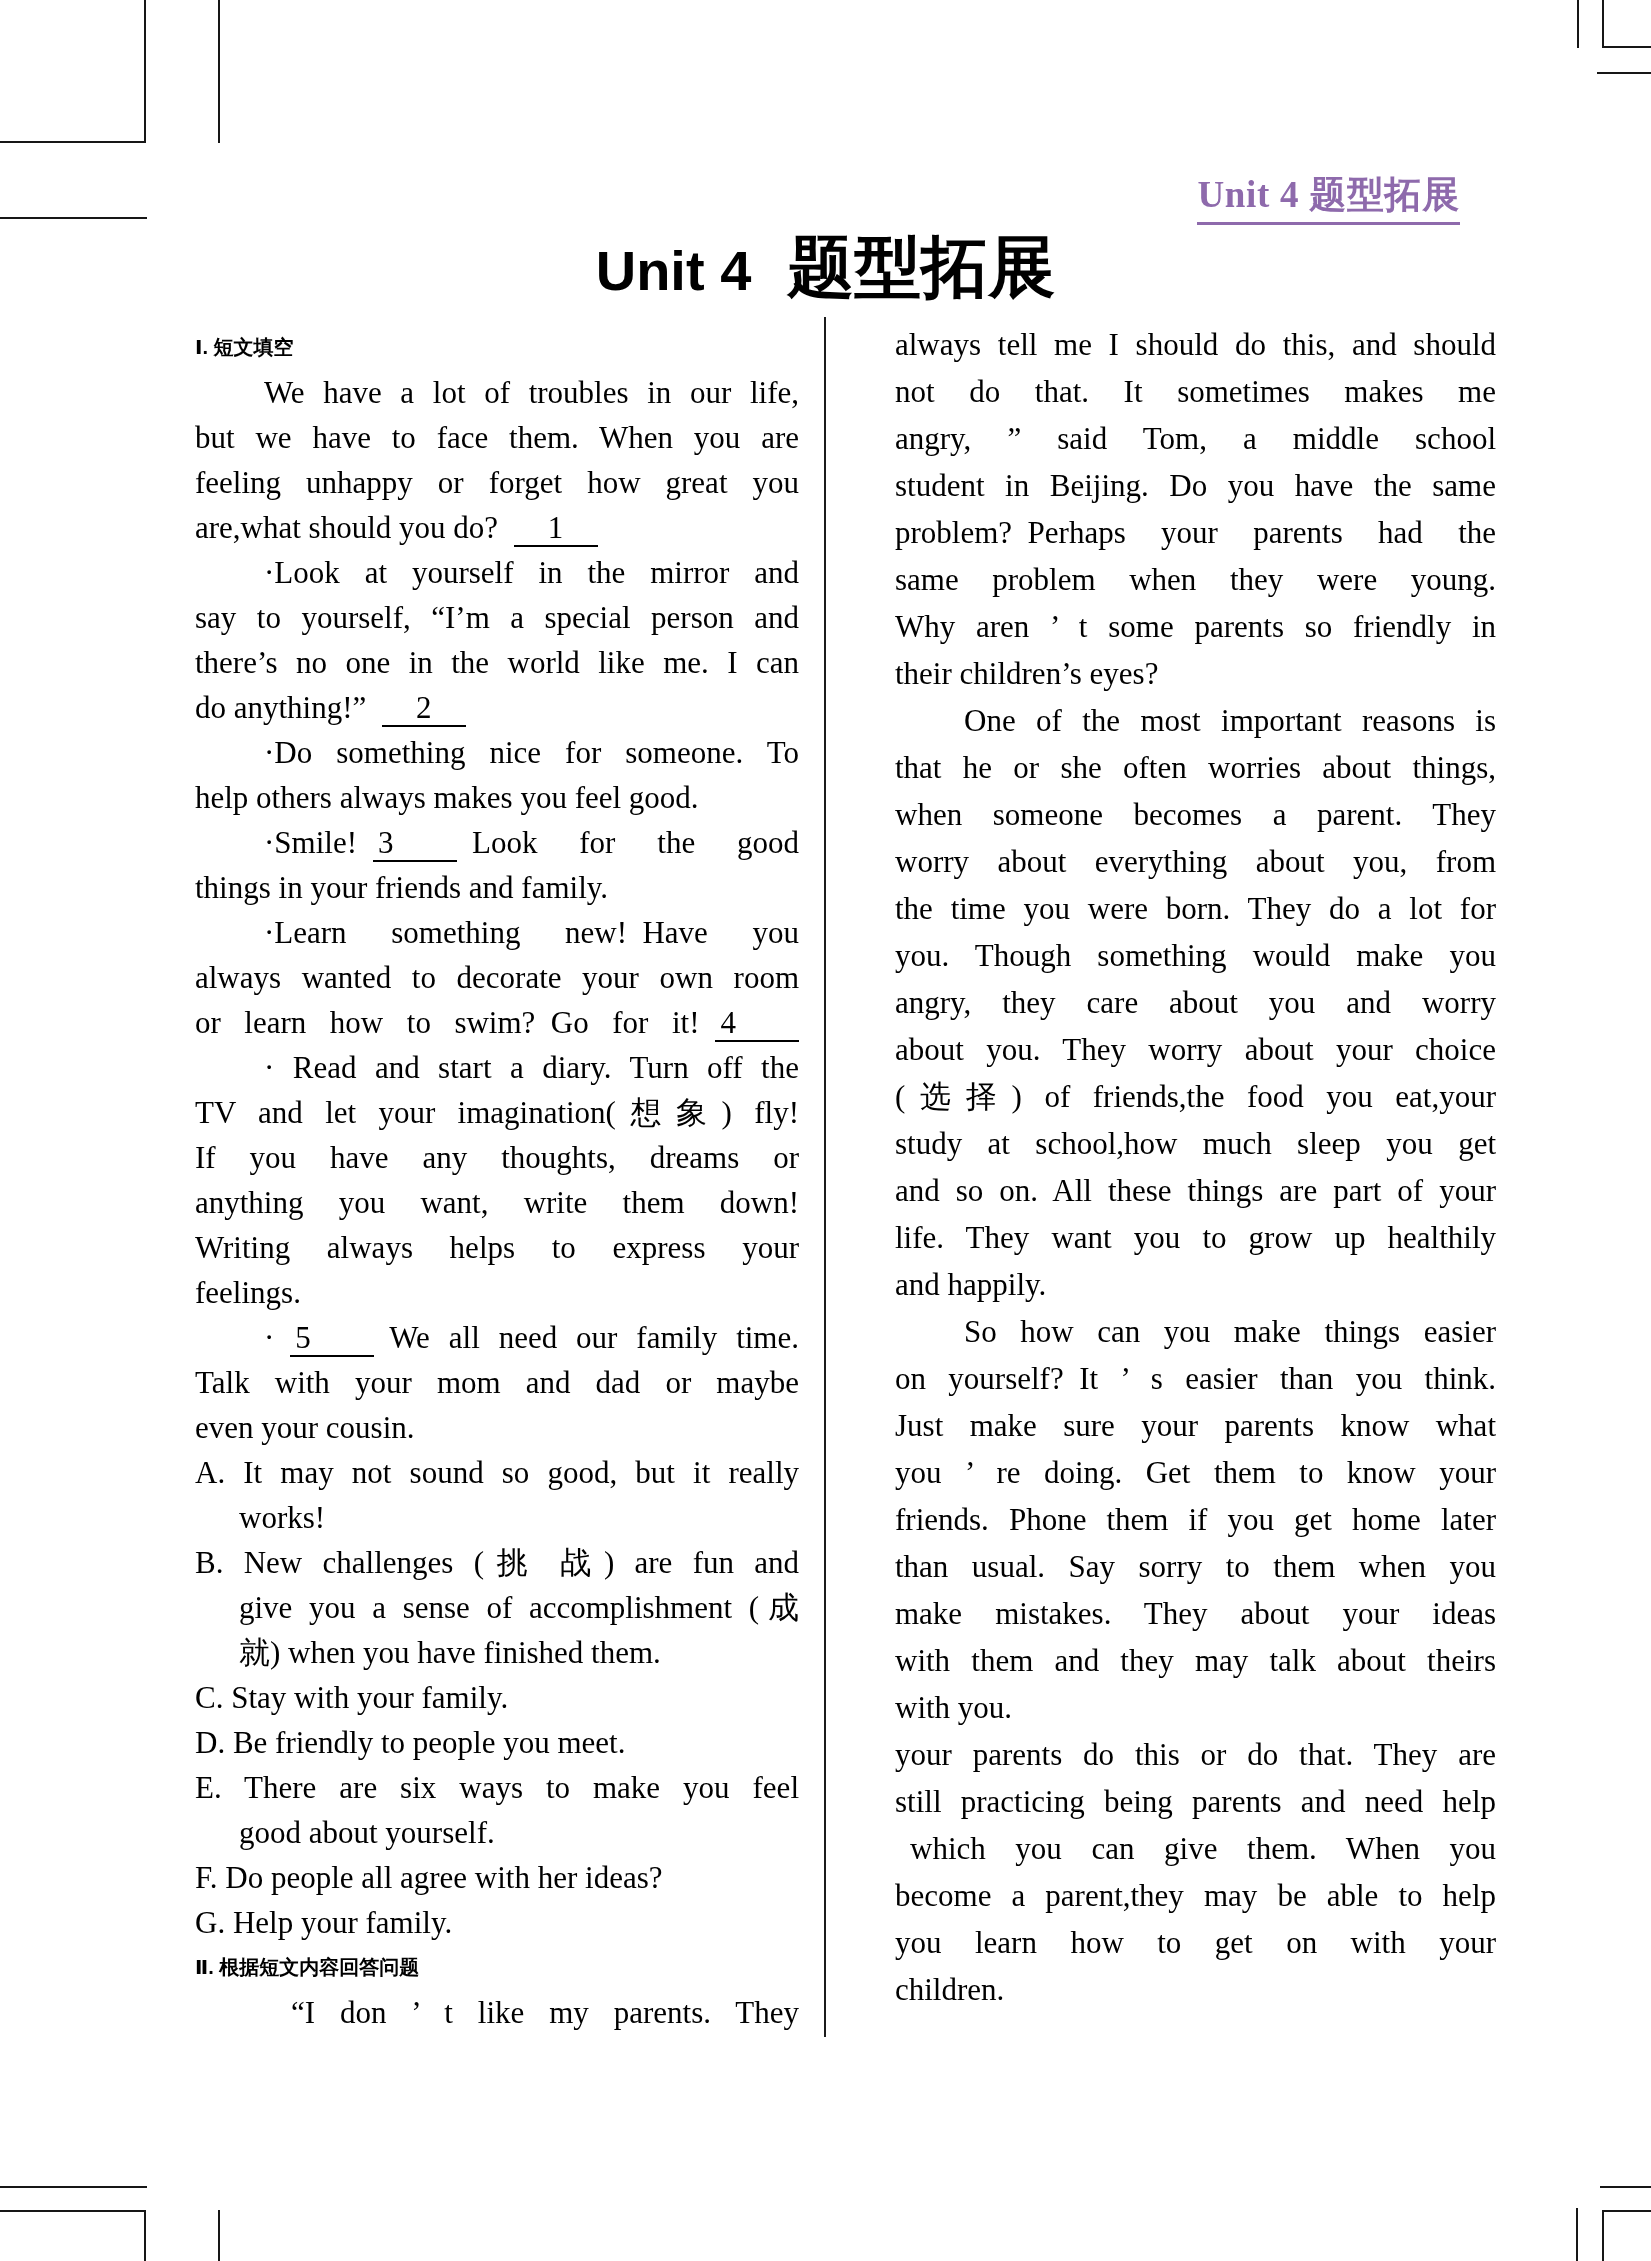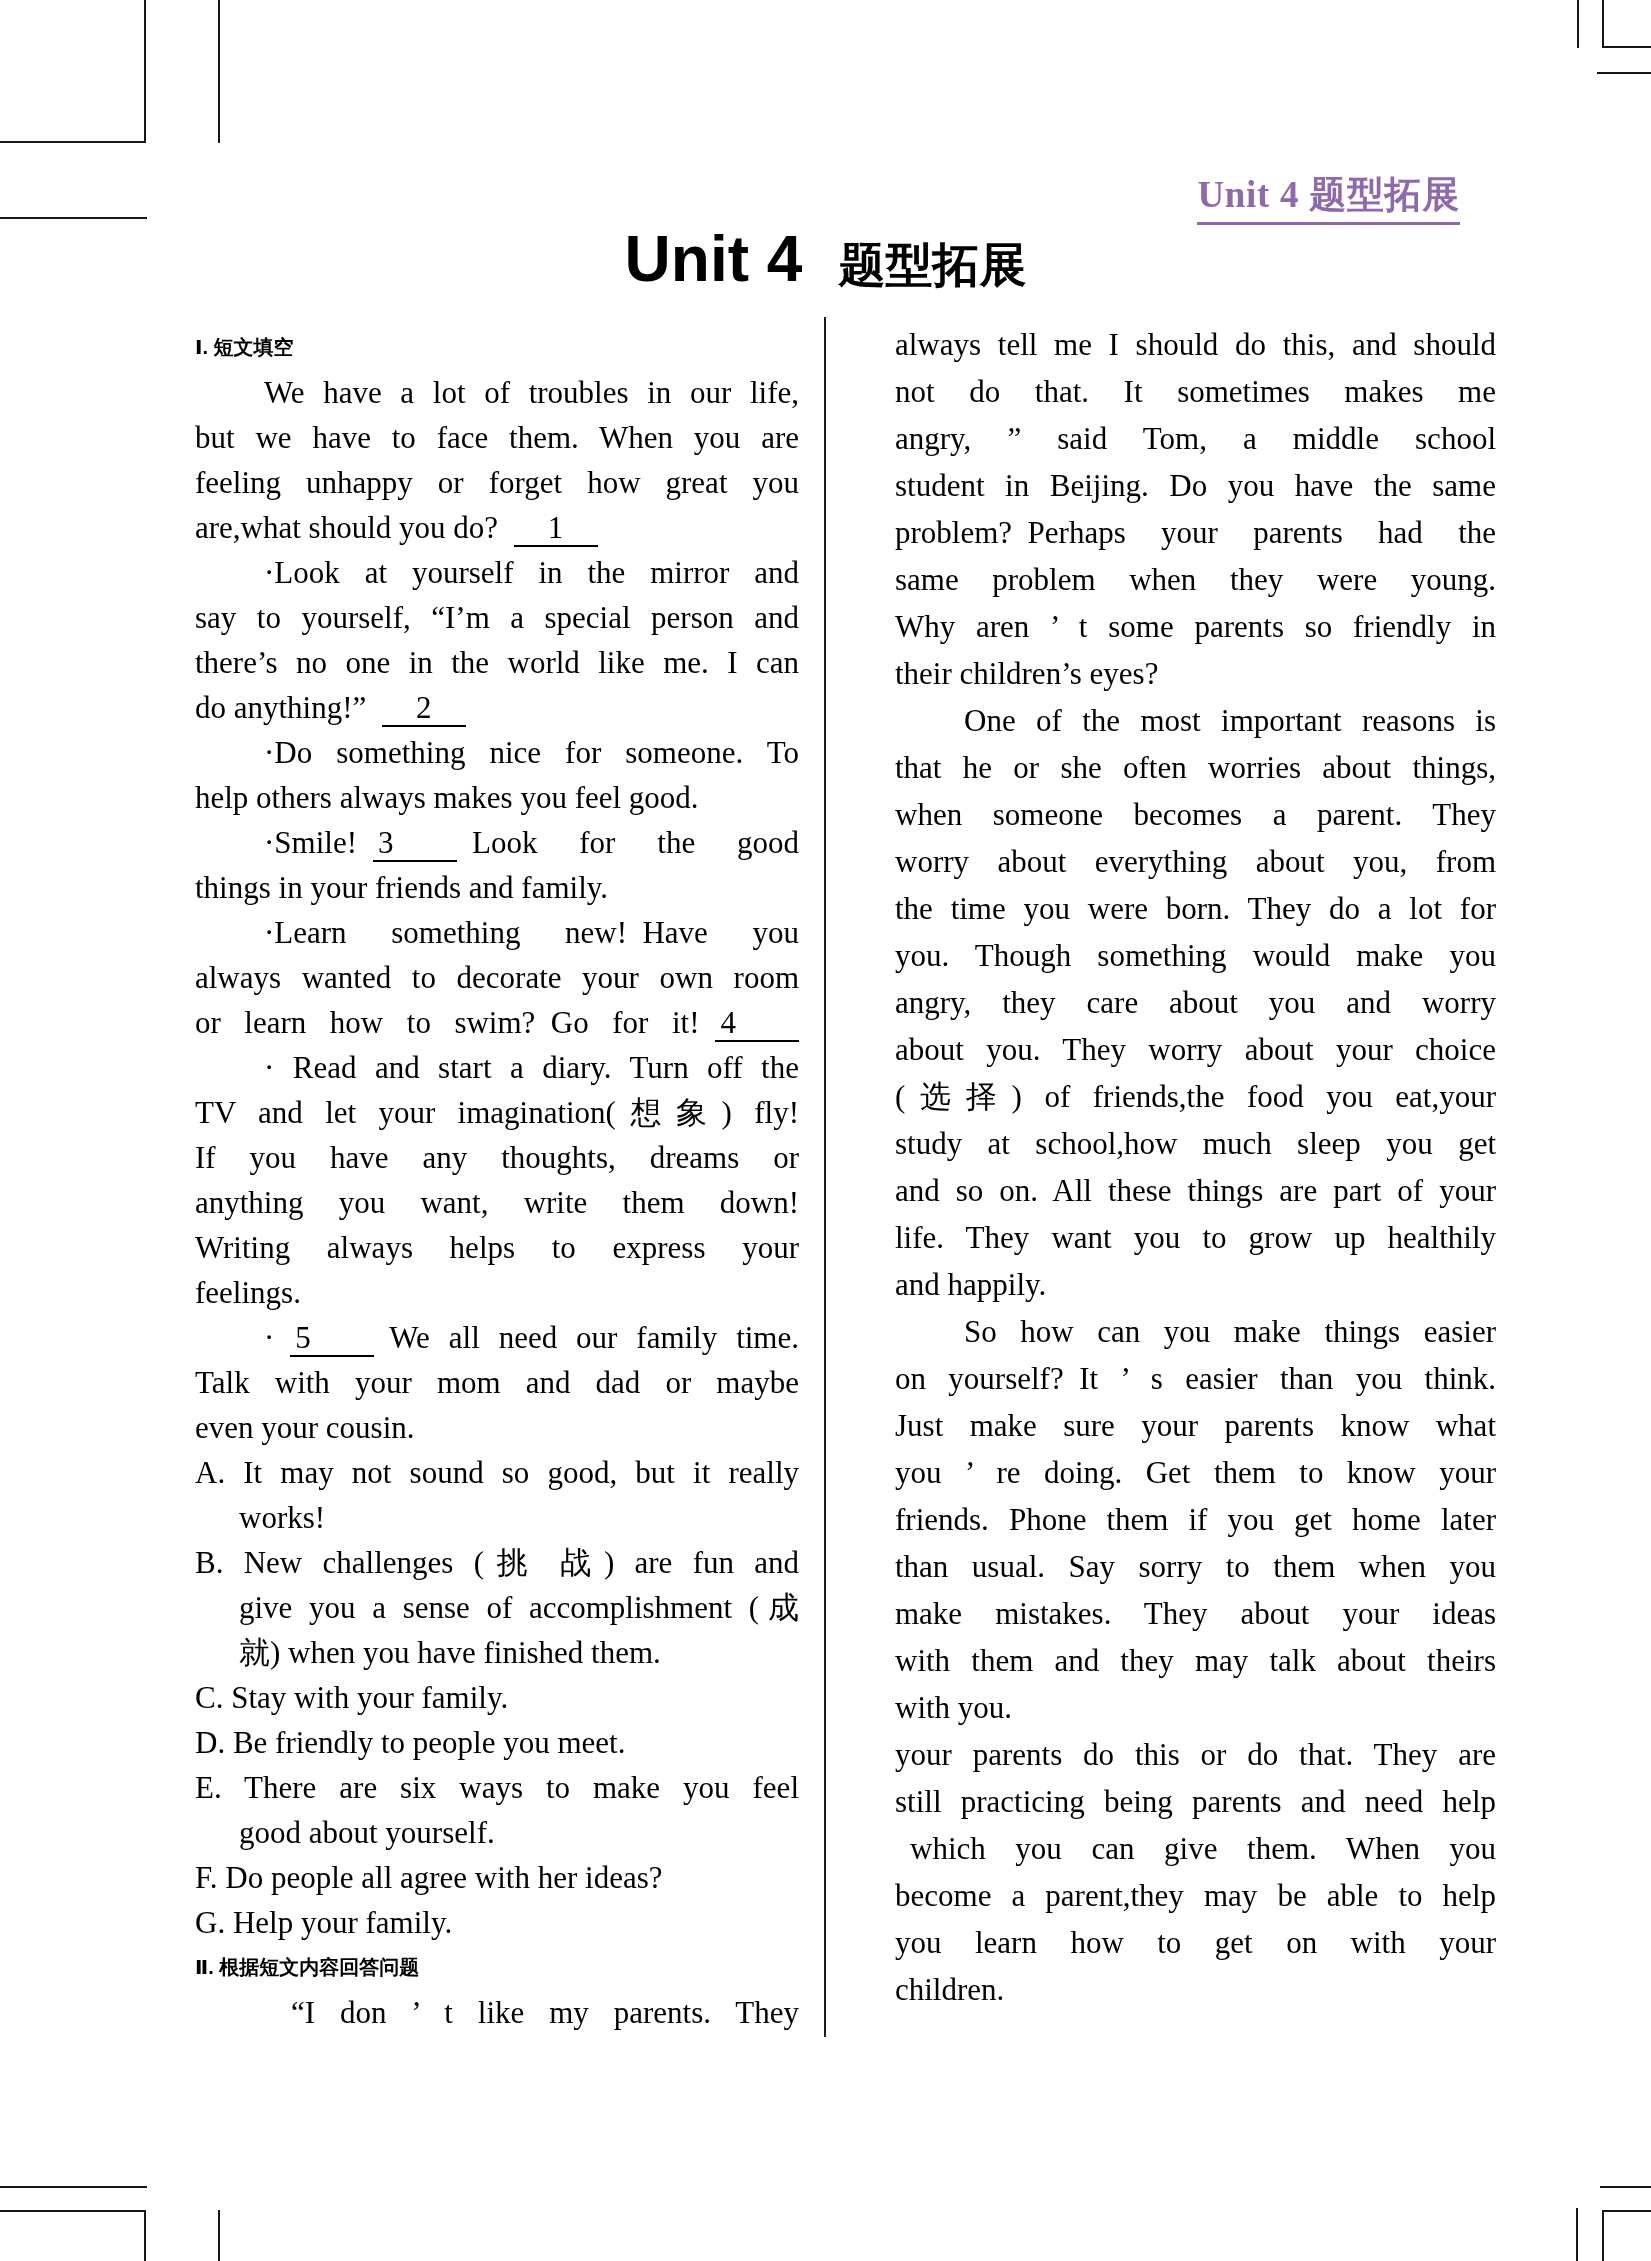--- a/index.html
+++ b/index.html
@@ -10,22 +10,22 @@
   .mark{position:absolute;background:#161616;}
 
   
   .running-head{position:absolute;top:174px;right:191px;text-align:right;}
   .running-head .accent{display:inline-block;font-family:"Liberation Serif","DejaVu Serif",serif;
        font-weight:bold;font-size:37px;line-height:41px;letter-spacing:0.7px;
        padding-bottom:6.9px;border-bottom:3.4px solid;}
 
   
   .page-title{position:absolute;top:222px;left:0;width:100%;text-align:center;white-space:nowrap;}
-  .t-en{font-family:"Liberation Sans","DejaVu Sans",sans-serif;font-weight:bold;font-size:64px;}
-  .t-cn{font-family:"Liberation Sans","DejaVu Sans",sans-serif;font-weight:900;font-size:47px;margin-left:36px;}
+  .t-en{font-family:"Liberation Sans","DejaVu Sans",sans-serif;font-weight:bold;font-size:56px;}
+  .t-cn{font-family:"Liberation Sans","DejaVu Sans",sans-serif;font-weight:900;font-size:67px;margin-left:36px;}
 
   
   .col{position:absolute;}
   #col-left {left:195px; top:325px; width:604px;}
   #col-right{left:895px;top:321px; width:601px;}
   .line{height:45px;line-height:45px;font-size:31px;white-space:normal;}
   #col-right .line{height:47px;line-height:47px;}
   .just{text-align:justify;text-align-last:justify;}
   .hdr{font-family:"Liberation Sans","DejaVu Sans",sans-serif;font-weight:bold;font-size:20px;}
   .ind1{padding-left:69px;}   

